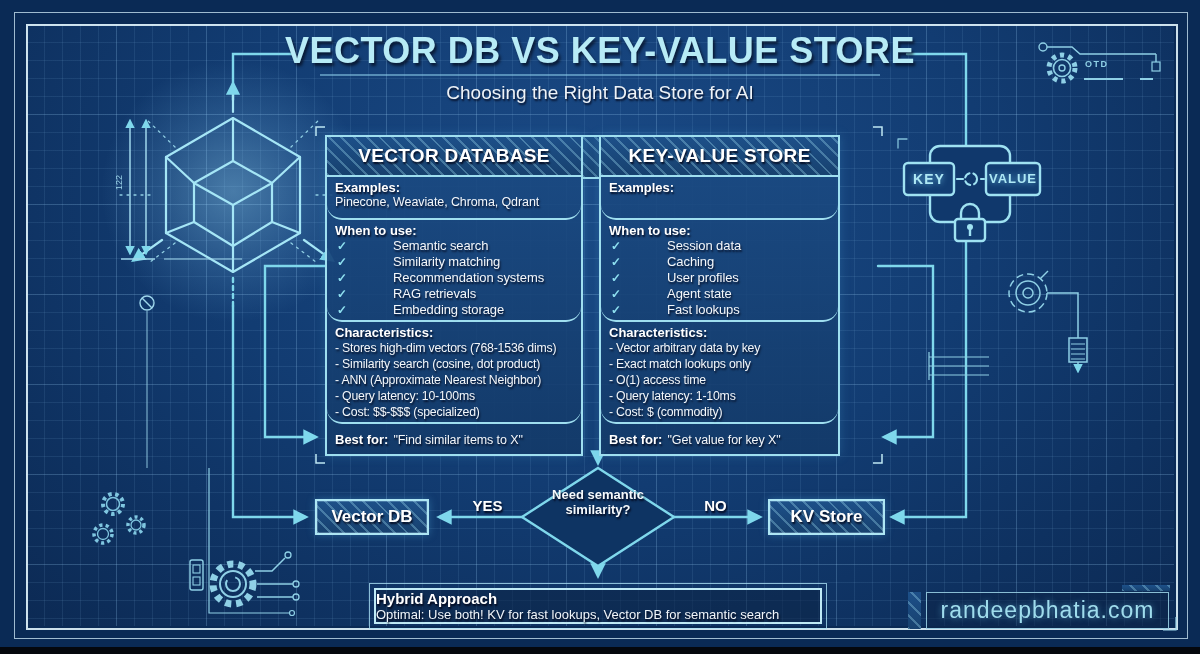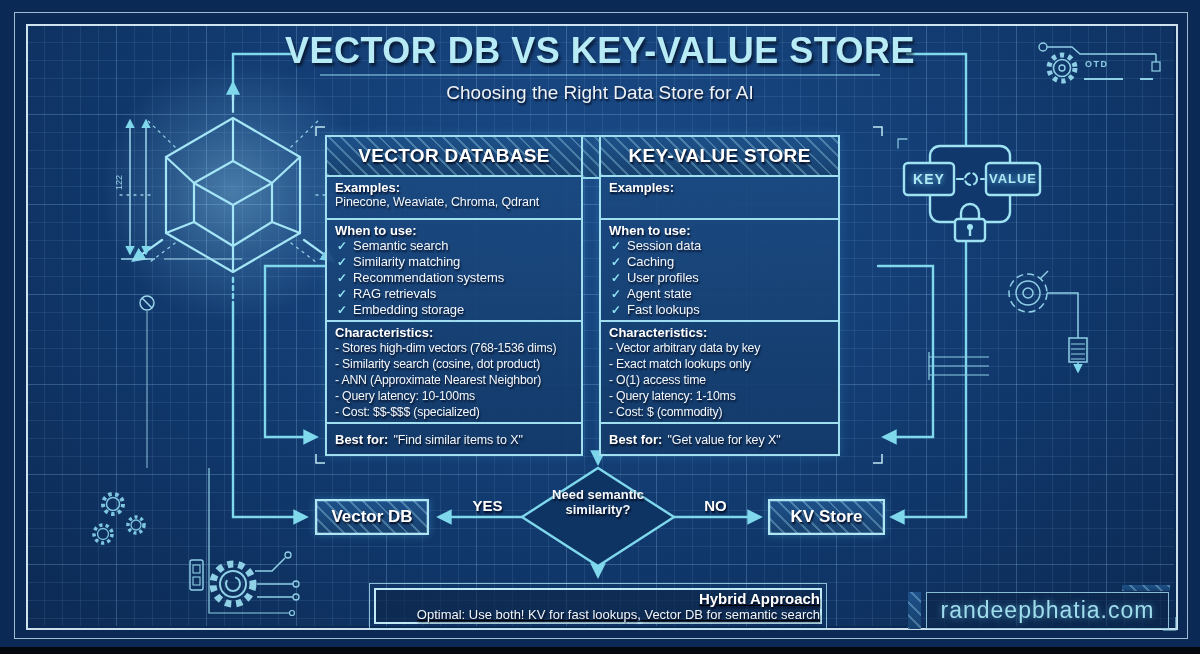--- a/index.html
+++ b/index.html
@@ -54,30 +54,30 @@
   .panel-left{left:325px;width:258px;}
   .panel-right{left:599px;width:241px;}
   .gap-hatch{position:absolute;left:583px;top:135px;width:16px;height:44px;box-sizing:border-box;
     border-top:2px solid #9fdff0;border-bottom:2px solid #9fdff0;}
   .p-header{
     height:40px;box-sizing:border-box;border-bottom:2px solid #9fdff0;
     display:flex;align-items:center;justify-content:center;
     font-size:19px;font-weight:bold;color:#ffffff;letter-spacing:.3px;
     text-shadow:1px 2px 2px rgba(0,0,18,.85);
   }
-  .p-section{box-sizing:border-box;border-bottom:2px solid #9fdff0;padding:3px 8px 2px 8px;color:#f3f7fb;}
+  .p-section{box-sizing:border-box;border-bottom:2px solid #9fdff0;padding:3px 8px 2px 8px;color:#f3f7fb;border-radius:15px;}
   .p-section.last{border-bottom:none;flex:1;padding-top:6px;}
   .sec-examples{height:43px;}
   .sec-when{height:102px;}
   .sec-chars{height:102px;}
   .p-label{font-size:13px;font-weight:bold;color:#ffffff;text-shadow:1px 1.5px 2px rgba(0,0,18,.85);}
   .p-label.inline{display:inline;margin-right:5px;}
   .p-text{font-size:12.5px;letter-spacing:-0.1px;text-shadow:1px 1.5px 2px rgba(0,0,18,.8);}
   .p-text.inline{display:inline;}
-  .check-row{display:flex;align-items:baseline;line-height:16px;font-size:13px;}
+  .check-row{display:flex;align-items:baseline;line-height:16px;font-size:13px;gap:40px;}
   .check-row .p-text{font-size:13px;}
   .check-icon{color:#8ee0f0;font-weight:bold;margin:0 6px 0 2px;font-size:12px;}
   .check-icon::before{content:"\2713";}
   .char-row{line-height:16px;font-size:12.3px;letter-spacing:-0.2px;text-shadow:1px 1.5px 2px rgba(0,0,18,.8);}
 
   
   .flow-label{position:absolute;font-size:15px;font-weight:bold;color:#ffffff;text-shadow:1px 2px 2px rgba(0,0,18,.9);}
   .result-box{
     position:absolute;top:499px;height:36px;box-sizing:border-box;border:2px solid #aee6f4;
     display:flex;align-items:center;justify-content:center;
@@ -88,21 +88,21 @@
   .box-kv{left:768px;width:117px;text-align:center;}
   .diamond-text{
     position:absolute;left:541px;top:487px;width:114px;text-align:center;
     font-size:13px;font-weight:bold;line-height:1.18;color:#f5f9fc;
     text-shadow:1px 2px 2px rgba(0,0,18,.9);
   }
   .hybrid-outer{position:absolute;left:369px;top:583px;width:458px;height:46px;box-sizing:border-box;
     border:1px solid rgba(170,225,245,.8);}
   .hybrid-inner{position:absolute;left:4px;top:4px;right:4px;bottom:4px;box-sizing:border-box;
     border:2px solid #bfeaf6;background:rgba(12,36,70,.55);
-    display:flex;flex-direction:column;align-items:flex-end;justify-content:center;text-decoration:underline;}
+    display:flex;flex-direction:column;align-items:flex-start;justify-content:center;}
   .hybrid-title{font-size:15px;font-weight:bold;color:#ffffff;line-height:17px;text-shadow:1px 2px 2px rgba(0,0,18,.9);}
   .hybrid-text{font-size:13px;color:#f0f5fa;line-height:16px;text-shadow:1px 1.5px 2px rgba(0,0,18,.85);}
 
   
   .kv-label{position:absolute;text-align:center;font-weight:bold;color:#aee8f5;letter-spacing:1px;
     text-shadow:0 0 6px rgba(120,210,245,.8);}
   .kv-label.key{left:904px;top:163px;width:50px;height:32px;line-height:32px;font-size:14px;}
   .kv-label.value{left:986px;top:163px;width:54px;height:32px;line-height:32px;font-size:13px;}
 
   

